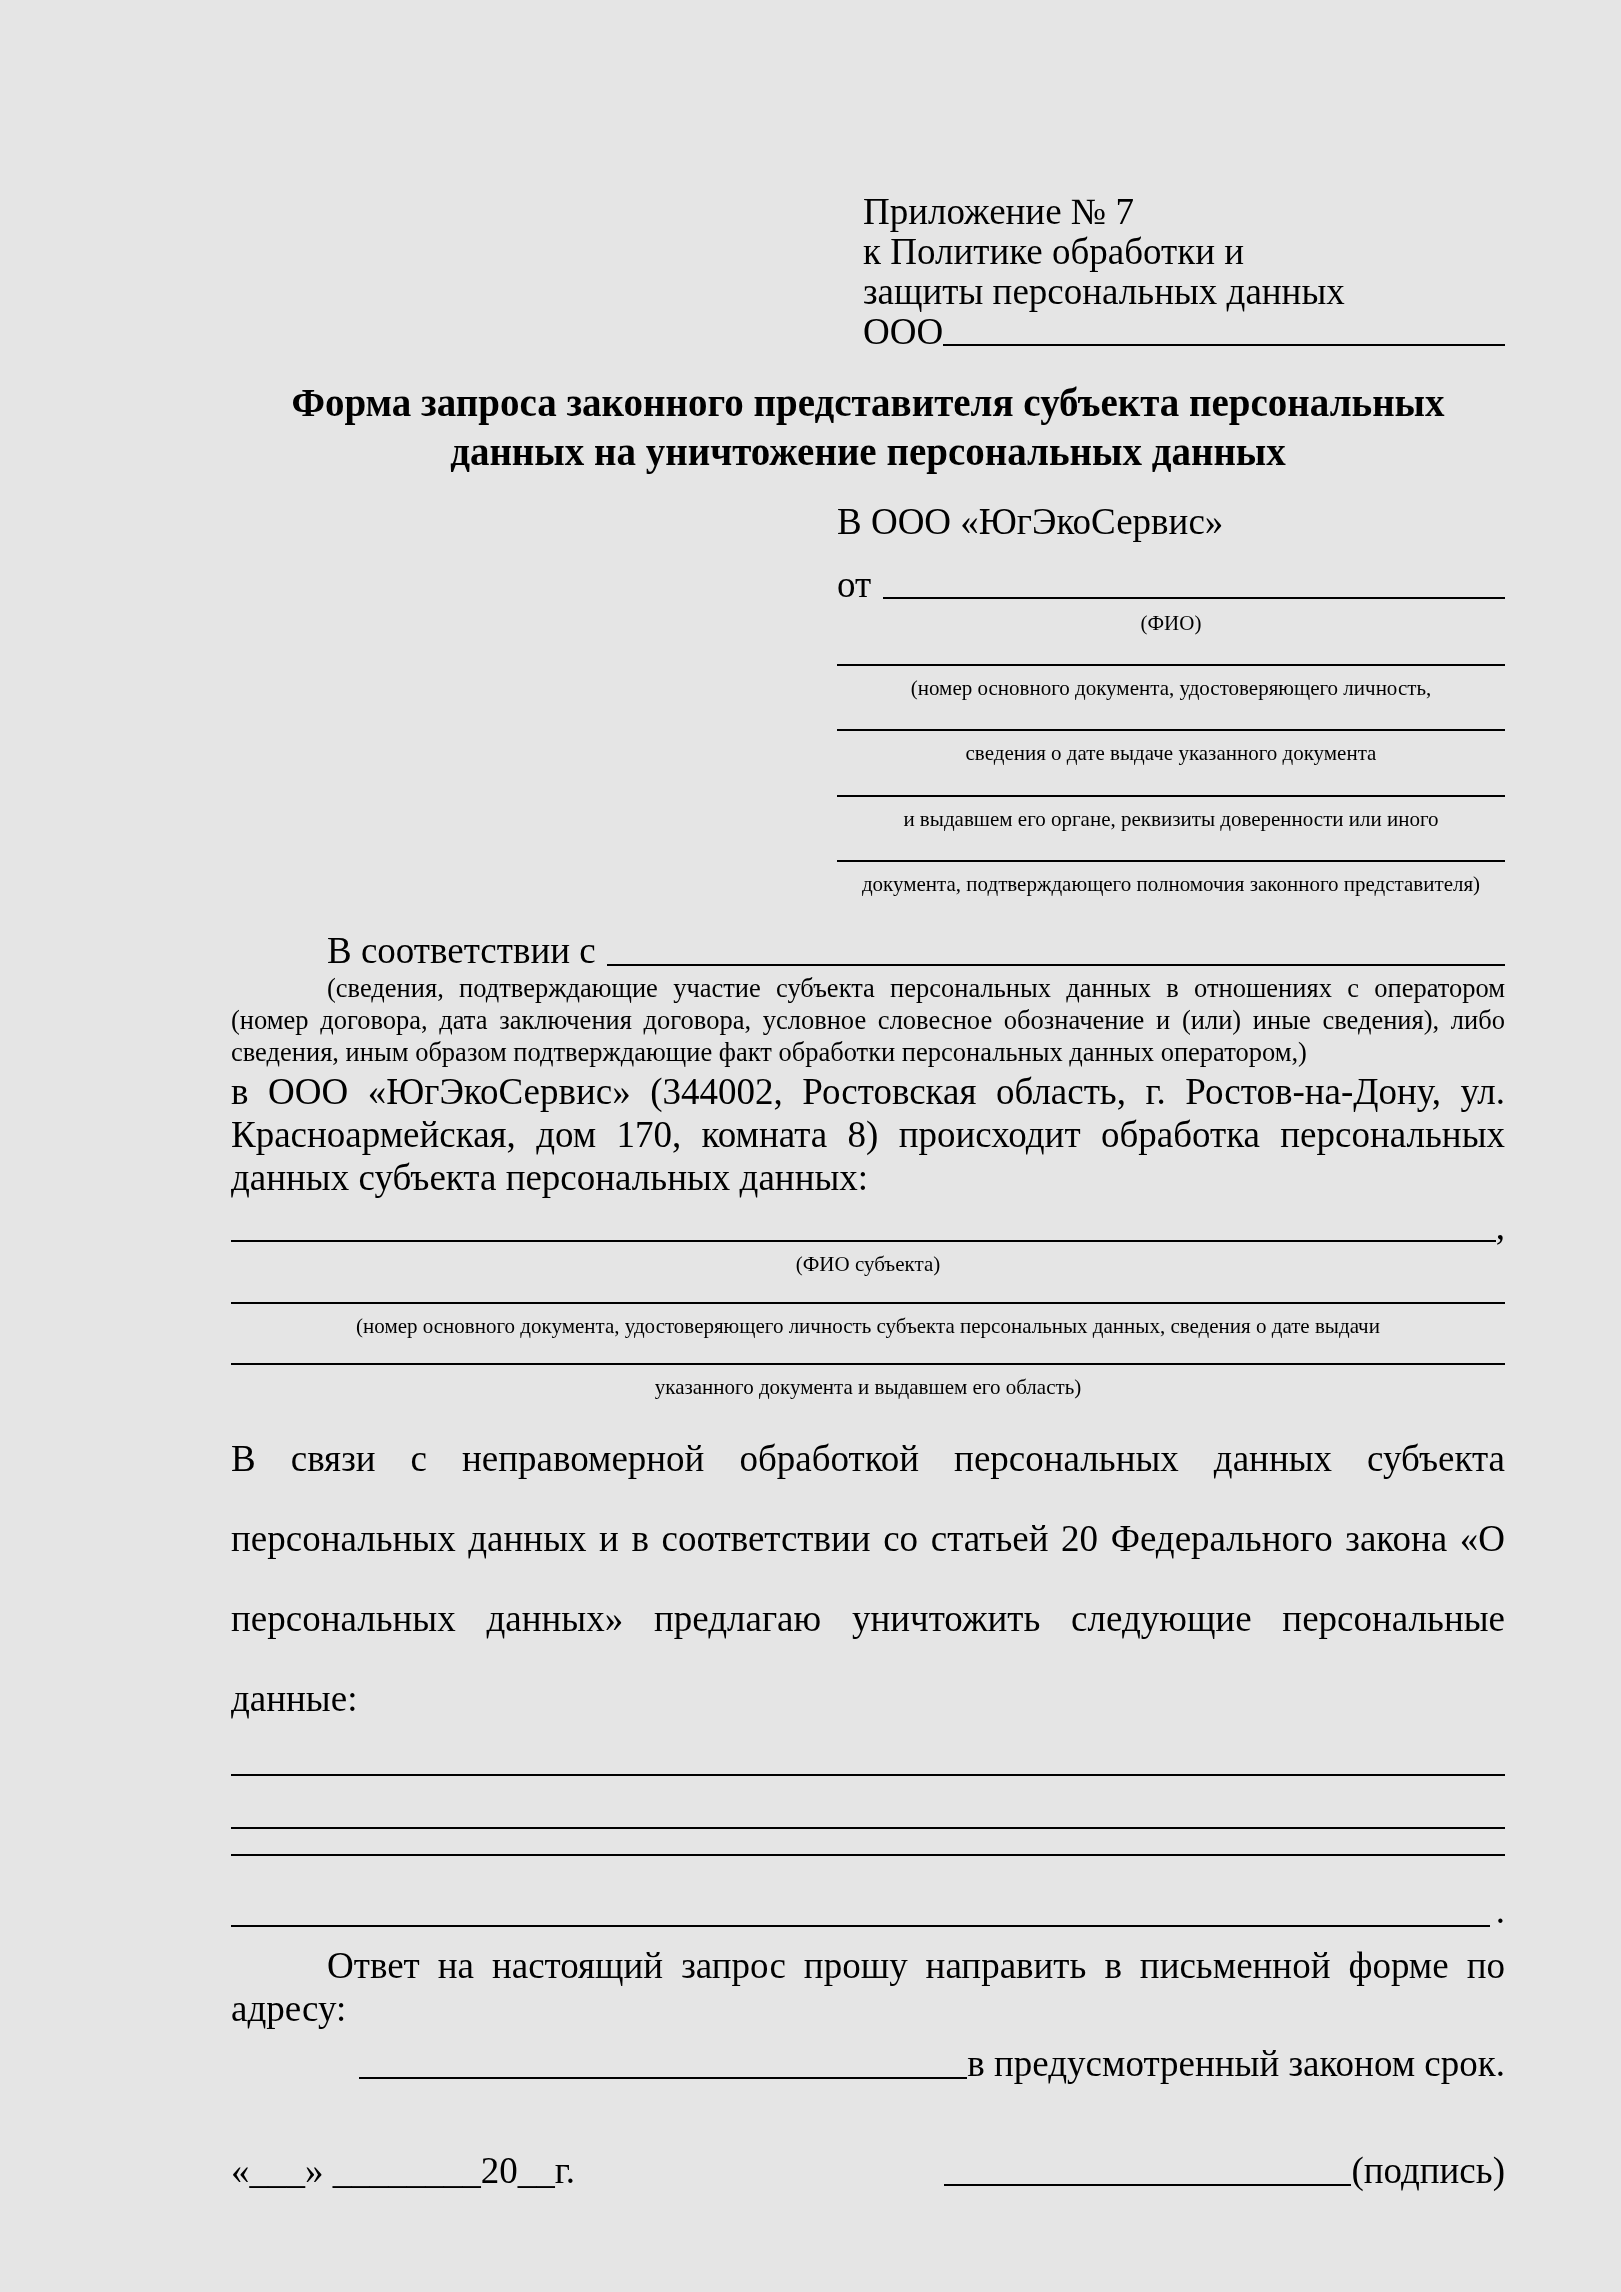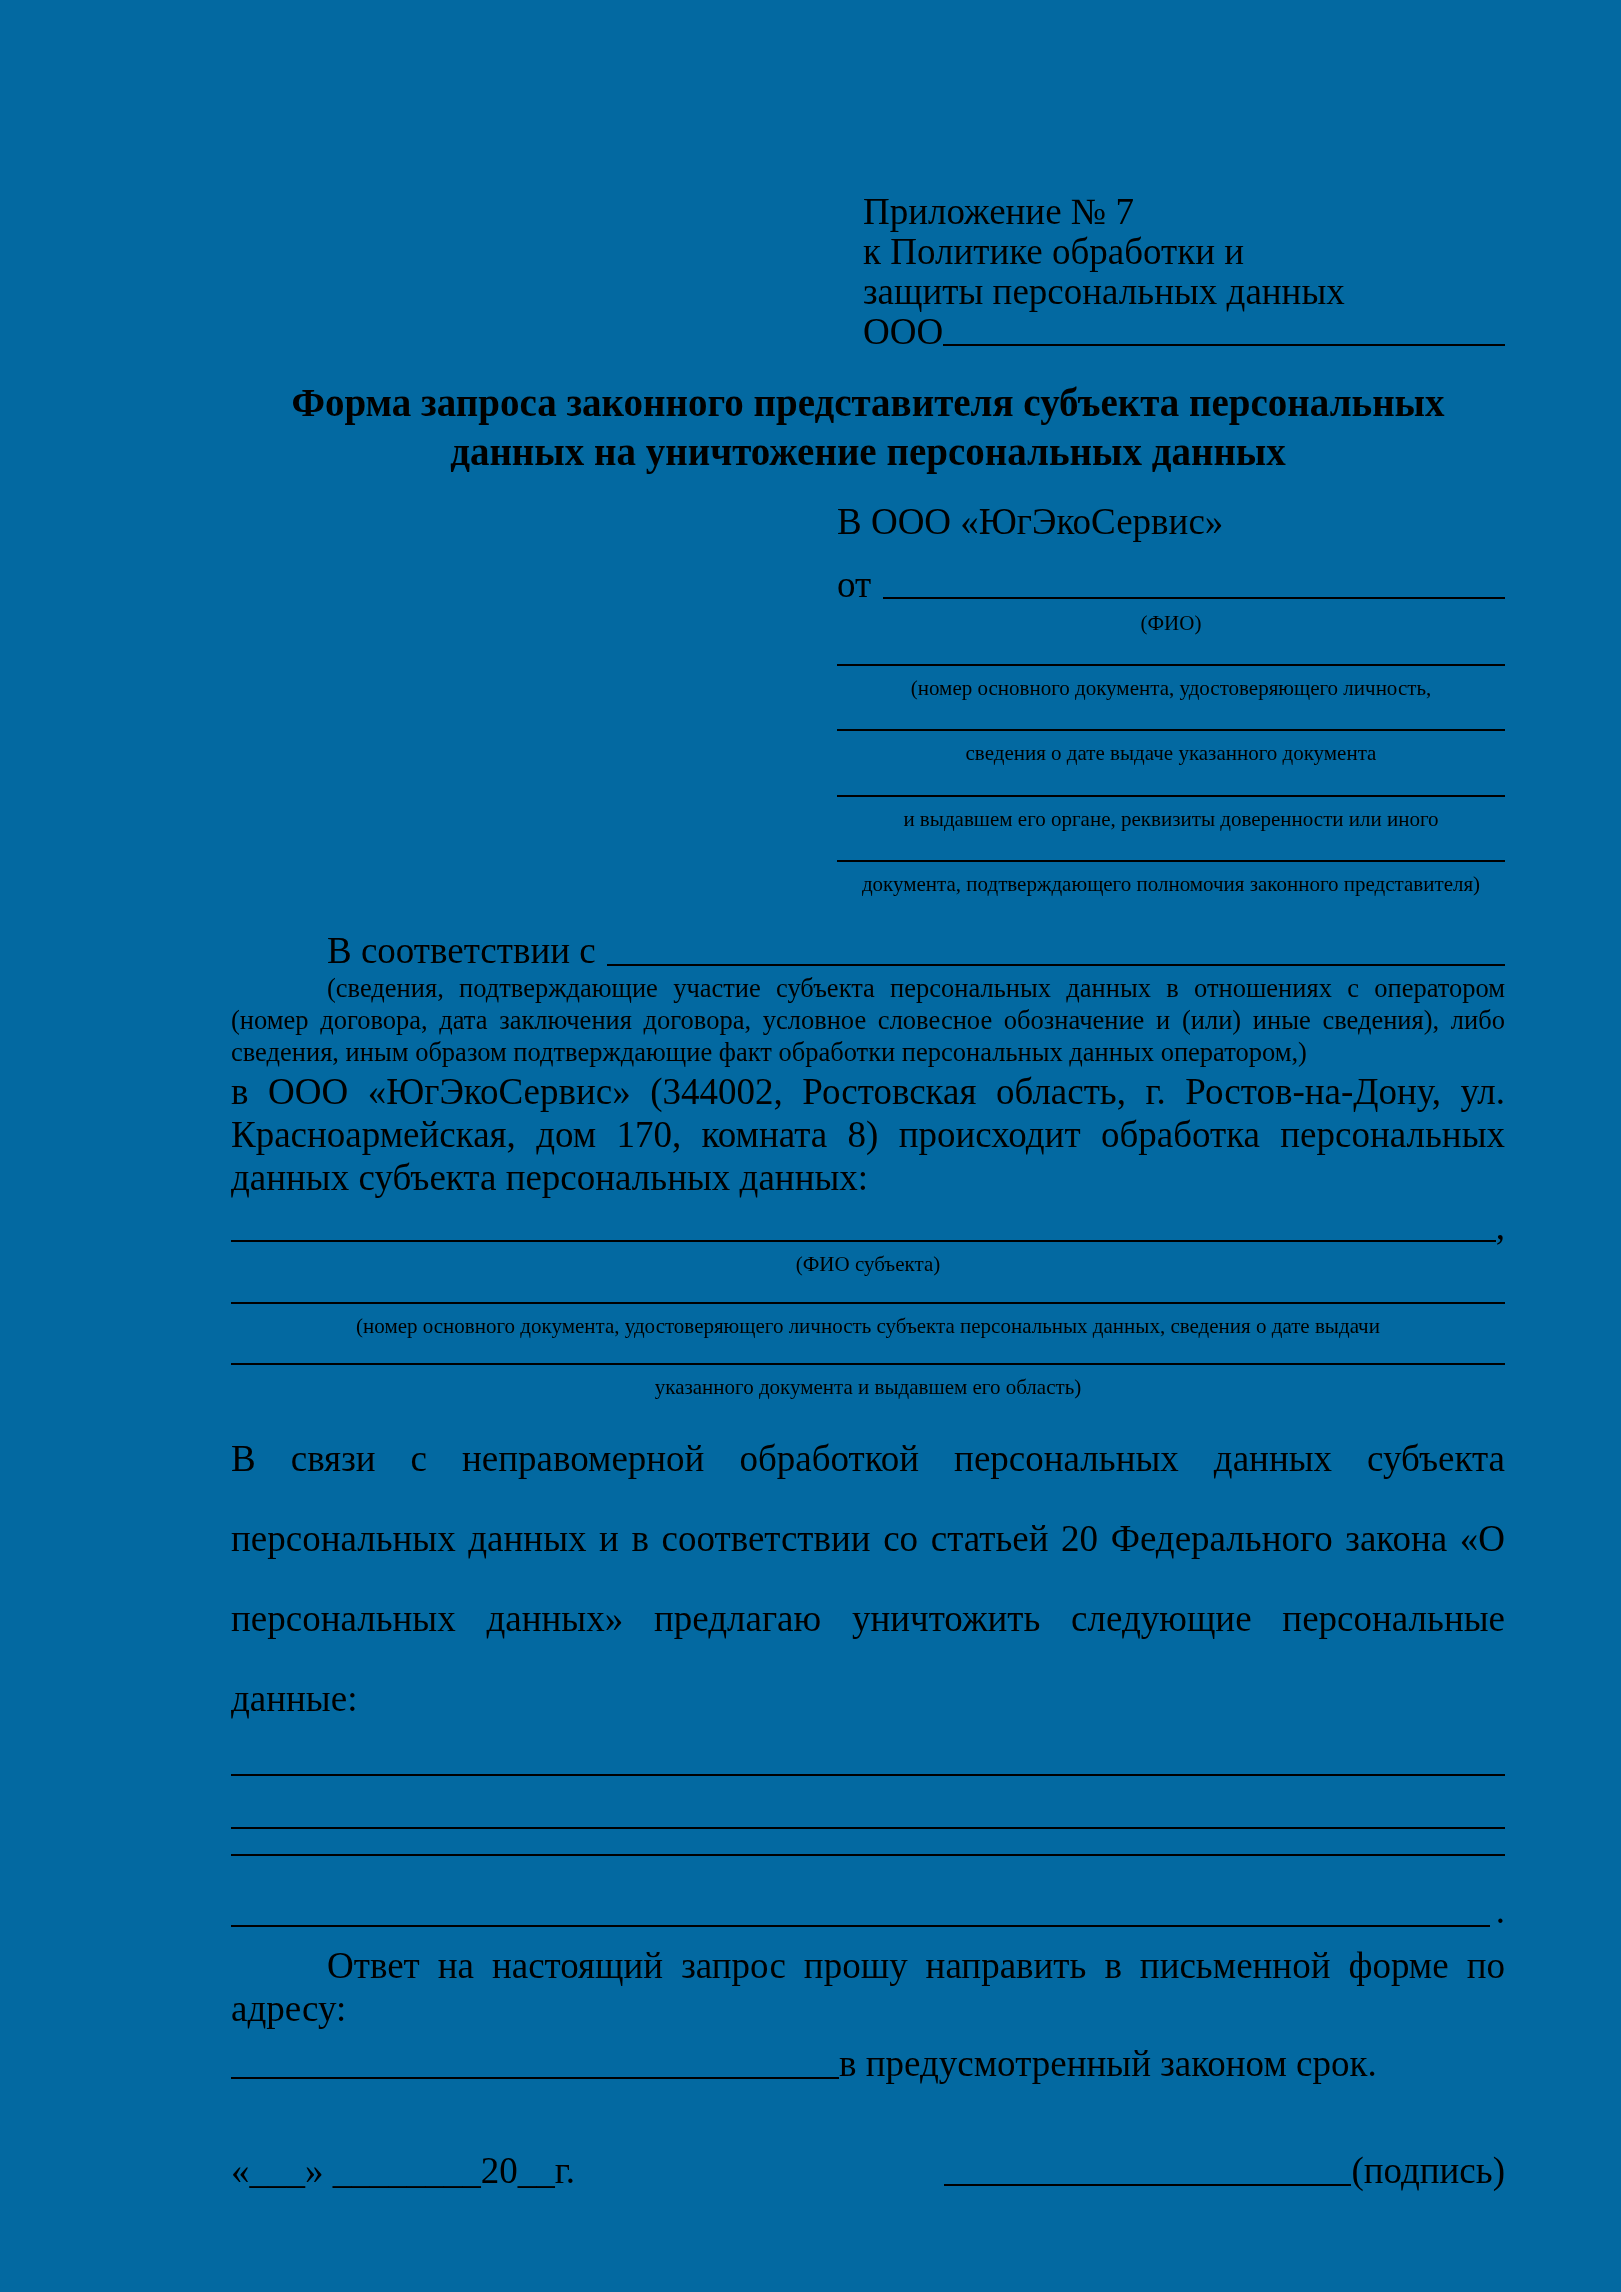--- a/index.html
+++ b/index.html
@@ -1,19 +1,19 @@
 <!DOCTYPE html>
 <html lang="ru"><head>
 <meta charset="utf-8">
 <style>
   html,body { margin:0; padding:0; background:#ffffff; }
   .page {
     width:1621px; height:2293px; box-sizing:border-box;
     padding:192px 116px 0 231px;
-    background:#0369a1; color:#000000;
+    background:#e5e5e5; color:#000000;
     font-family:"Liberation Serif","DejaVu Serif",serif;
     font-size:37px; overflow:hidden;
   }
   .fill { flex:1 1 auto; border-bottom:2.9px solid #000; margin-bottom:5.9px; }
   .hline { border-bottom:2.9px solid #000; height:0; }
   .cap { font-size:21px; line-height:32px; text-align:center; }
 
   .annex { margin-left:632px; line-height:40px; }
   .annex-ooo { display:flex; }
 
@@ -50,21 +50,21 @@
 
   .reason-row { display:flex; margin-top:25.5px; line-height:43px; }
   .reason-label { margin-left:96px; margin-right:9.8px; white-space:nowrap; }
   .reason-cont { display:flex; margin-top:27.4px; line-height:43px; }
   .reason-cont .fill { margin-right:5.9px; }
 
   .reply {
     margin-top:12px; line-height:43px;
     text-align:justify; text-align-last:justify; text-indent:96px;
   }
-  .reply2 { display:flex; margin-top:11.8px; line-height:43px; }
+  .reply2 { display:flex; margin-top:11.8px; line-height:43px;justify-content:flex-end; }
   .reply2-line { width:608px; border-bottom:2.9px solid #000; margin-bottom:5.9px; }
 
   .footer { display:flex; justify-content:space-between; margin-top:63px; line-height:45px; }
   .sig { display:flex; }
   .sig-line { width:407px; border-bottom:2.9px solid #000; margin-bottom:6.9px; }
 </style>
 </head>
 <body>
 
 <div class="page">

